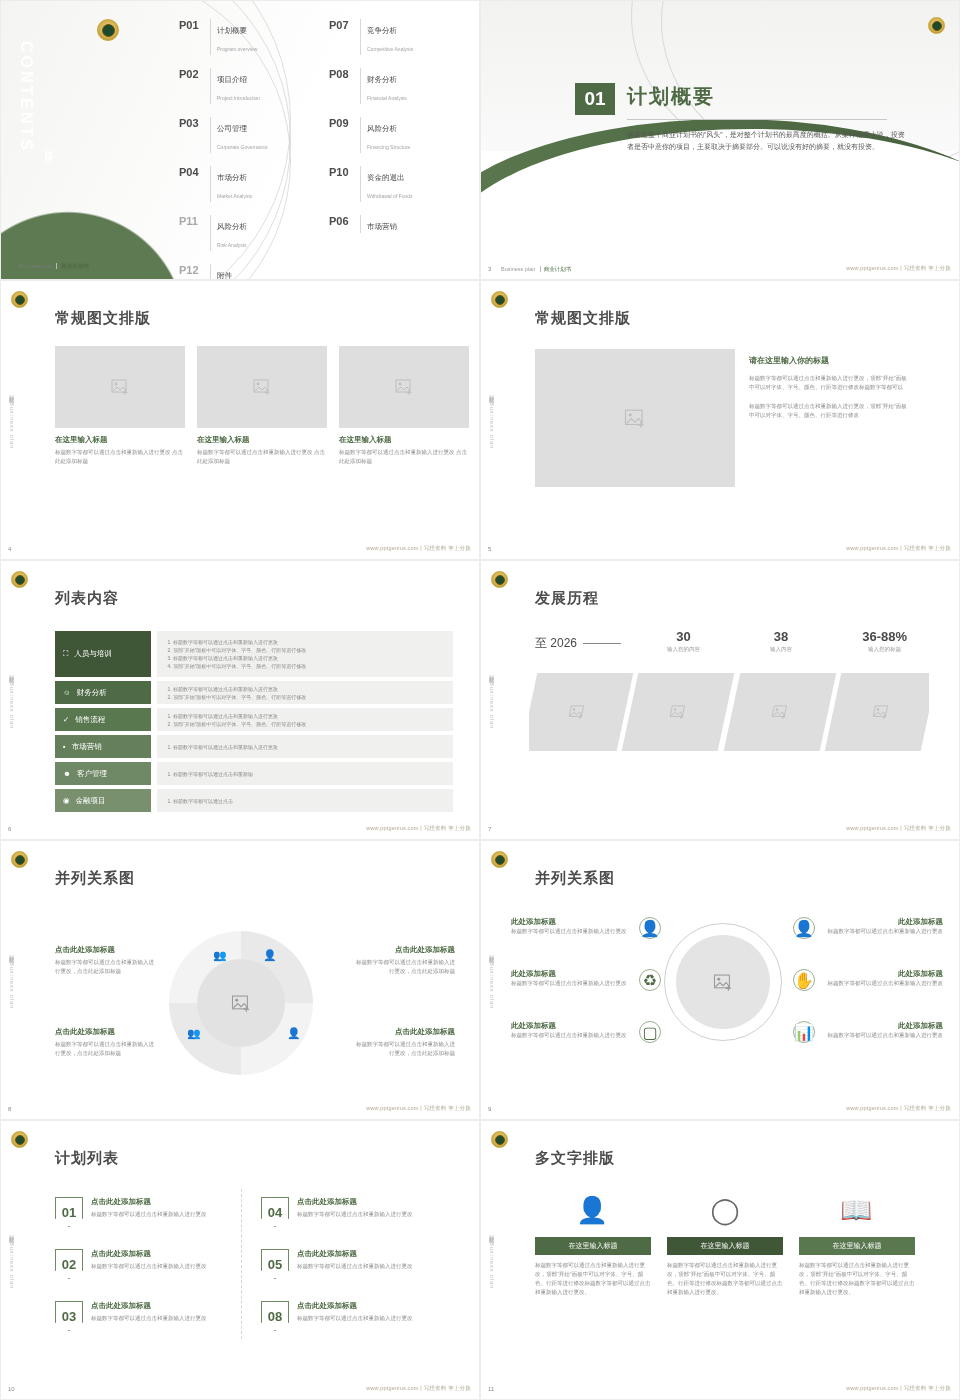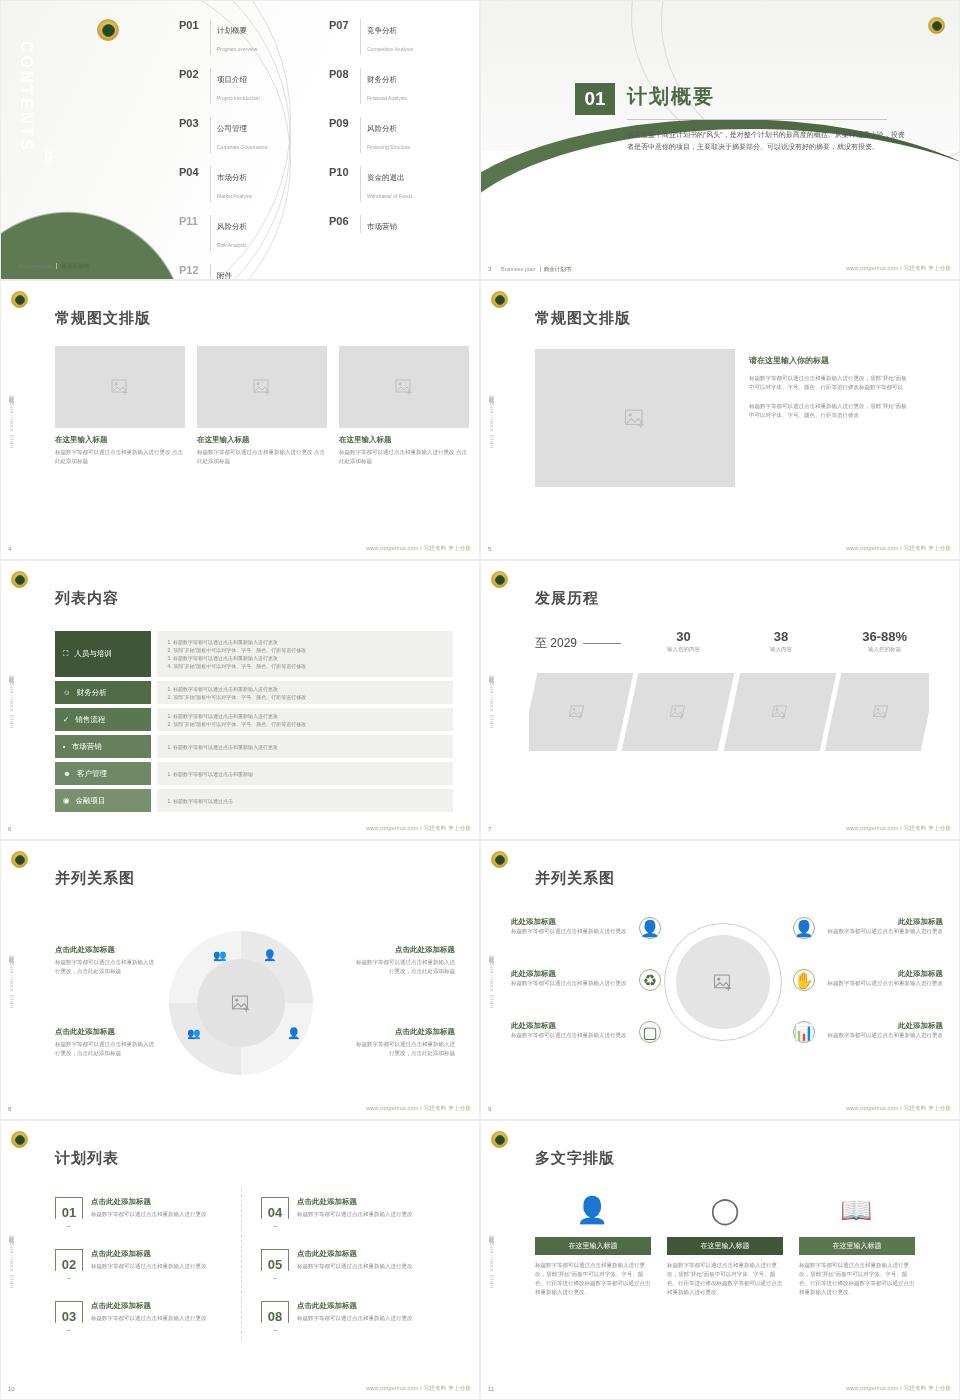--- a/index.html
+++ b/index.html
@@ -421,21 +421,21 @@
     <div class="slide-num">6</div>
     <div class="footer-right">www.pptgenius.com | 写想资料 掌上分拨</div>
   </div>
 
   <div class="slide">
     <div class="crest crest-sm" style="left:10px;top:10px;"></div>
     <div class="sidebar-label">写想资料 | Business plan</div>
     <h2 class="title" style="position:absolute;left:54px;top:28px;">发展历程</h2>
 
     <div style="position:absolute;left:54px;top:74px;display:flex;align-items:center;gap:6px;">
-      <span style="font-size:12px;color:#4a4a4a;">至 2029</span>
+      <span style="font-size:12px;color:#4a4a4a;">至 2026</span>
       <span style="display:inline-block;width:38px;height:1px;background:#888;"></span>
     </div>
     <div style="position:absolute;left:186px;top:68px;width:240px;display:flex;justify-content:space-between;">
       <div>
         <div class="s7-num">30</div>
         <div class="s7-cap">输入您的内容</div>
       </div>
       <div>
         <div class="s7-num">38</div>
         <div class="s7-cap">输入内容</div>

